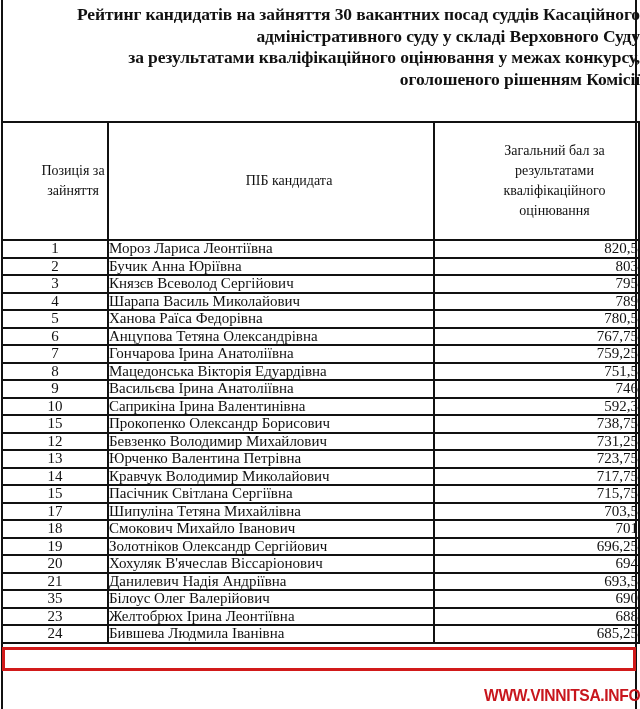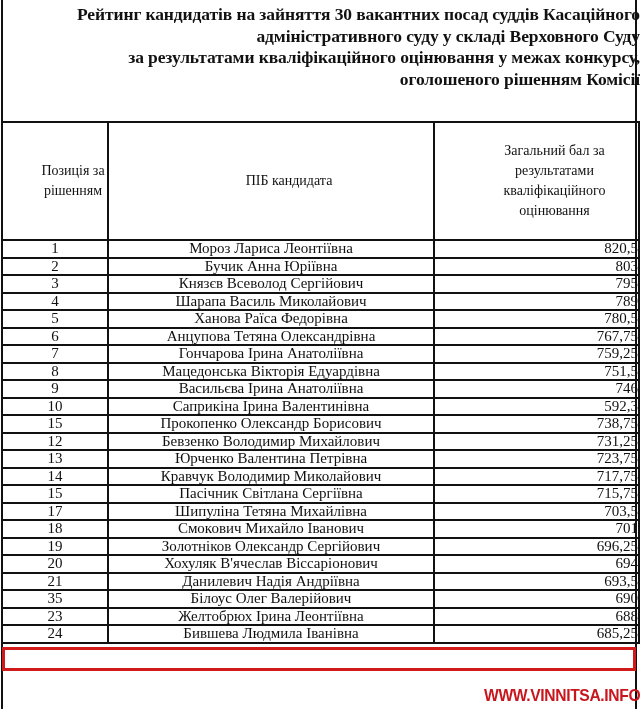--- a/index.html
+++ b/index.html
@@ -6,21 +6,21 @@
     body { width: 640px; height: 709px; overflow: hidden; position: relative; font-family: "Liberation Serif", "DejaVu Serif", serif; color: #111; }
     .frame { position: absolute; left: 1px; top: 0; width: 636px; height: 760px; border-left: 2px solid #111; border-right: 2px solid #111; box-sizing: border-box; }
     .title { position: absolute; left: 0; top: 4px; width: 640px; text-align: right; font-weight: bold; font-size: 17.5px; line-height: 21.5px; letter-spacing: -0.1px; }
     .title div { white-space: nowrap; }
     table.rating { position: absolute; left: 1px; top: 121px; width: 637px; border-collapse: collapse; table-layout: fixed; }
     table.rating td, table.rating th { border: 2px solid #111; padding: 0; }
     table.rating th { font-weight: normal; font-size: 14px; line-height: 20px; height: 116px; text-align: center; vertical-align: middle; padding-left: 36px; }
     th.c-pos { text-align: left; padding-left: 8px; }
     table.rating td { height: 15.5px; font-size: 15px; line-height: 15.5px; }
     td.pos { text-align: center; }
-    td.name { text-align: center; padding-left: 4px; white-space: nowrap; overflow: hidden; }
+    td.name { text-align: left; padding-left: 4px; white-space: nowrap; overflow: hidden; }
     td.score { text-align: right; }
     col.c1 { width: 106px; }
     col.c2 { width: 326px; }
     col.c3 { width: 205px; }
     .highlight { position: absolute; left: 2px; top: 647px; width: 634px; height: 24px; border: 3px solid #d11a1a; box-sizing: border-box; pointer-events: none; }
     .watermark { position: absolute; left: 484px; top: 686px; font-family: "Liberation Sans", "DejaVu Sans", sans-serif; font-weight: bold; font-size: 17px; color: #c8161d; letter-spacing: -0.4px; transform: scaleX(0.92); transform-origin: left top; }
   </style>
 </head>
 <body>
 
@@ -36,21 +36,21 @@
 <table class="rating">
   <colgroup>
       <col class="c1">
       <col class="c2">
       <col class="c3">
     </colgroup>
   <thead>
     <tr>
       <th class="c-pos">
         <span>Позиція за</span><br>
-        <span>рішенням</span>
+        <span>зайняття</span>
       </th>
       <th>ПІБ кандидата</th>
       <th>
         <span>Загальний бал за</span><br>
         <span>результатами</span><br>
         <span>кваліфікаційного</span><br>
         <span>оцінювання</span>
       </th>
     </tr>
   </thead>

